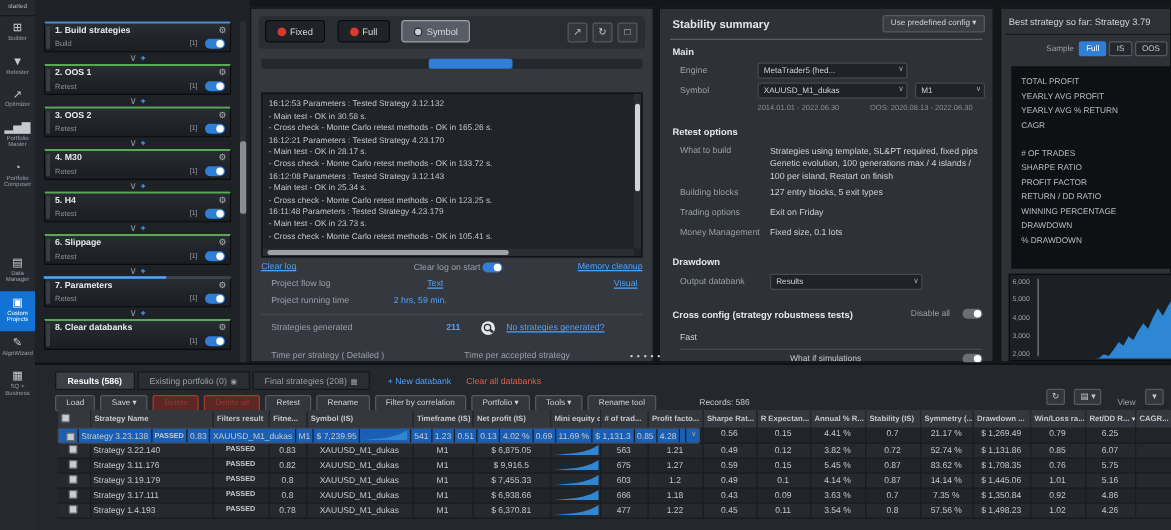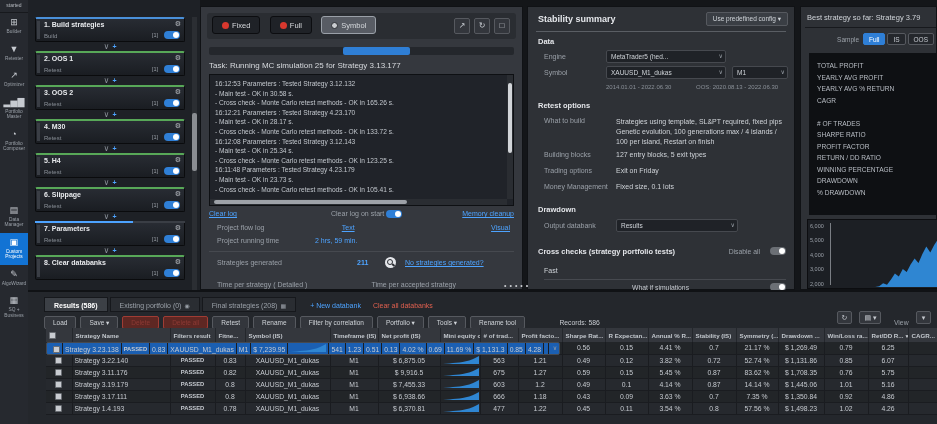--- a/index.html
+++ b/index.html
@@ -262,21 +262,20 @@
           <span class="dot"></span>
           <span>Symbol</span>
         </span>
       <span class="icon-btn" style="right:46px;">↗</span>
       <span class="icon-btn" style="right:26px;">↻</span>
       <span class="icon-btn" style="right:6px;">□</span>
     </div>
     <div class="progress">
         <div class="fill"></div>
       </div>
-    <div class="status">Task: Running MC simulation 25 for Strategy 3.13.177</div>
     <div class="log">
       <div id="log-lines">
           <div class="log-line">16:12:53 Parameters : Tested Strategy 3.12.132</div>
           <div class="log-line"> - Main test - OK in 30.58 s.</div>
           <div class="log-line"> - Cross check - Monte Carlo retest methods - OK in 165.26 s.</div>
           <div class="log-line">16:12:21 Parameters : Tested Strategy 4.23.170</div>
           <div class="log-line"> - Main test - OK in 28.17 s.</div>
           <div class="log-line"> - Cross check - Monte Carlo retest methods - OK in 133.72 s.</div>
           <div class="log-line">16:12:08 Parameters : Tested Strategy 3.12.143</div>
           <div class="log-line"> - Main test - OK in 25.34 s.</div>
@@ -316,21 +315,21 @@
     <div class="r-row" style="top:274px;left:16px;">
       <span>Time per strategy ( Detailed )</span>
       <span style="position:absolute;left:52%;">Time per accepted strategy</span>
     </div>
   </div>
 
   <div class="settings">
     <div class="s-title">Stability summary</div>
     <div class="s-predef">Use predefined config ▾</div>
     <div class="s-hr"></div>
-    <div class="s-sec" style="top:30px;">Data</div>
+    <div class="s-sec" style="top:30px;">Main</div>
     <div class="s-lab" style="top:46px;">Engine</div>
     <div class="sel" style="left:78px;top:43px;width:120px;">MetaTrader5 (hed...</div>
     <div class="s-lab" style="top:62px;">Symbol</div>
     <div class="sel" style="left:78px;top:59px;width:120px;">XAUUSD_M1_dukas</div>
     <div class="sel" style="left:204px;top:59px;width:56px;">M1</div>
     <div class="s-date" style="left:78px;top:77px;">2014.01.01 - 2022.06.30</div>
     <div class="s-date" style="left:168px;top:77px;">OOS: 2020.08.13 - 2022.06.30</div>
     <div class="s-sec" style="top:94px;">Retest options</div>
     <div class="s-lab" style="top:110px;">What to build</div>
     <div id="what-lines" class="s-val" style="left:88px;top:110px;line-height:10px;">
@@ -340,21 +339,21 @@
       </div>
     <div class="s-lab" style="top:144px;">Building blocks</div>
     <div class="s-val" style="left:88px;top:144px;">127 entry blocks, 5 exit types</div>
     <div class="s-lab" style="top:160px;">Trading options</div>
     <div class="s-val" style="left:88px;top:160px;">Exit on Friday</div>
     <div class="s-lab" style="top:176px;">Money Management</div>
     <div class="s-val" style="left:88px;top:176px;">Fixed size, 0.1 lots</div>
     <div class="s-sec" style="top:198px;">Drawdown</div>
     <div class="s-lab" style="top:215px;">Output databank</div>
     <div class="sel" style="left:88px;top:212px;width:122px;">Results</div>
-    <div class="s-sec" style="top:240px;">Cross checks (strategy portfolio tests)</div>
+    <div class="s-sec" style="top:240px;">Cross config (strategy robustness tests)</div>
     <div class="s-toggle-lab" style="right:34px;top:241px;">Disable all</div>
     <div class="tgl knob-r" style="position:absolute;right:8px;top:240px;"></div>
     <div class="s-lab" style="top:260px;color:#d0d4d9;">Fast</div>
     <div style="position:absolute;left:16px;right:8px;top:272px;border-top:1px solid #46494f;"></div>
     <div class="s-toggle-lab" style="left:104px;top:277px;color:#c6cad0;">What if simulations</div>
     <div class="tgl knob-r" style="position:absolute;right:8px;top:276px;"></div>
   </div>
 
   <div class="best">
     <div class="b-title">Best strategy so far: Strategy 3.79</div>

